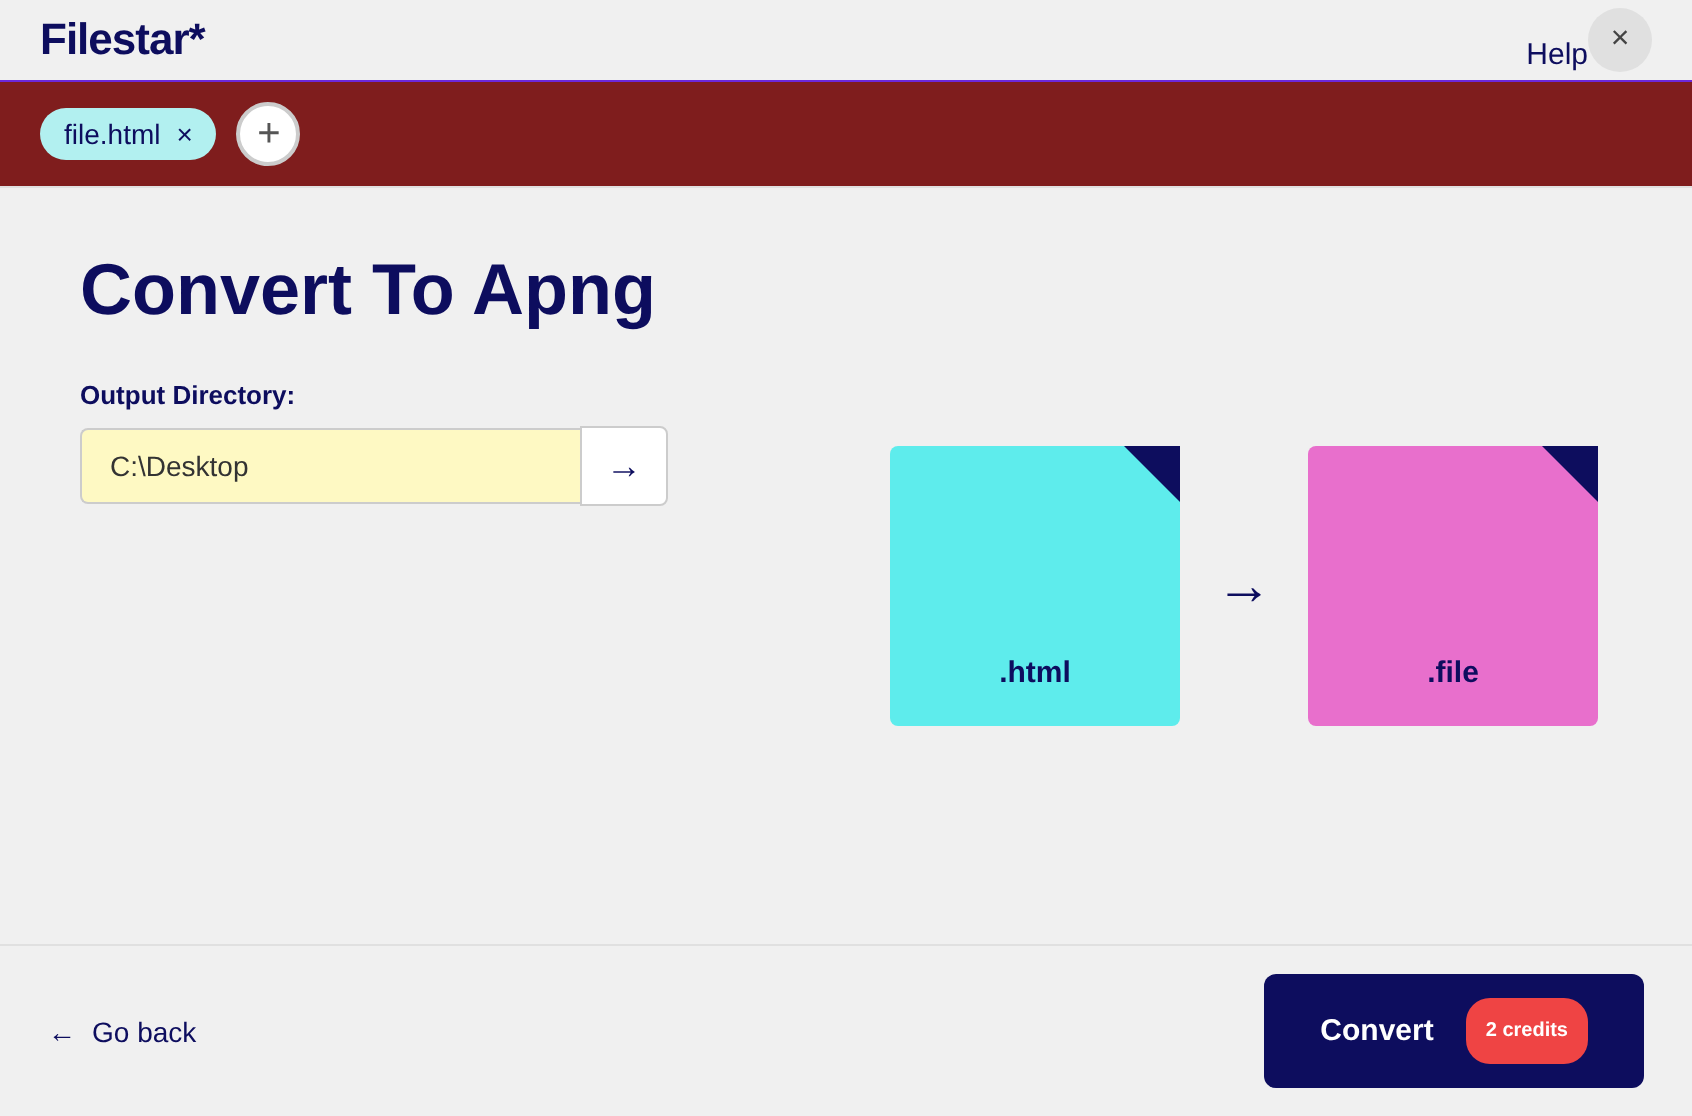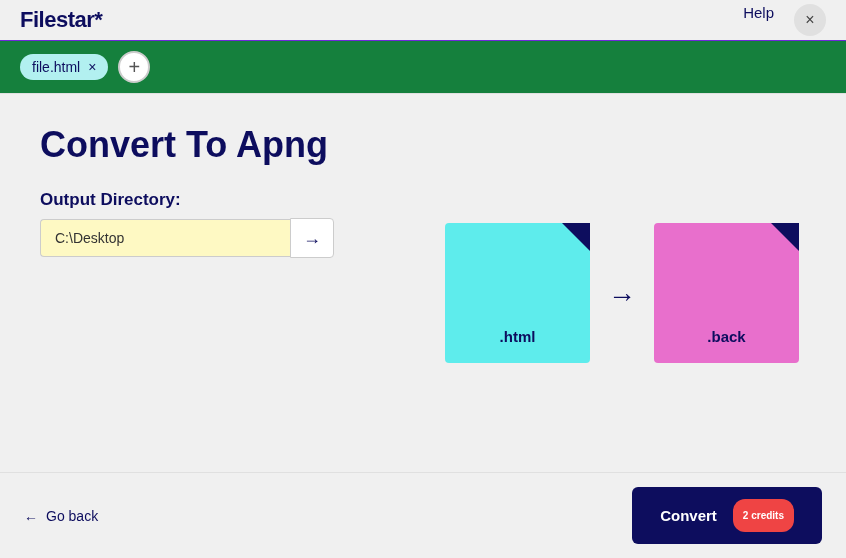--- a/index.html
+++ b/index.html
@@ -23,22 +23,22 @@
       border-bottom: 1px solid #6d28d9;
     }
     .logo {
       font-size: 22px;
       font-weight: 700;
       color: #0d0d5e;
       letter-spacing: -0.5px;
     }
     .header-right {
       display: flex;
-      align-items: flex-start;
-      gap: 20px;
+      align-items: flex-end;
+      gap: 0;
     }
     .help-link {
       color: #0d0d5e;
       font-size: 15px;
       text-decoration: none;
       cursor: pointer;
     }
     .close-btn {
       width: 32px;
       height: 32px;
@@ -48,21 +48,21 @@
       cursor: pointer;
       display: flex;
       align-items: center;
       justify-content: center;
       font-size: 16px;
       color: #444;
     }
 
     
     .tag-bar {
-      background: #15803d;
+      background: #7f1d1d;
       padding: 10px 20px;
       display: flex;
       align-items: center;
       gap: 10px;
       border-bottom: 1px solid #e0e0e0;
     }
     .tag-chip {
       background: #b2f0f0;
       border-radius: 20px;
       padding: 5px 12px;
@@ -109,21 +109,21 @@
       display: flex;
       flex-direction: column;
     }
     .page-title {
       font-size: 36px;
       font-weight: 700;
       color: #0d0d5e;
       margin-bottom: 24px;
     }
     .output-label {
-      font-size: 17px;
+      font-size: 13px;
       font-weight: 600;
       color: #0d0d5e;
       margin-bottom: 8px;
     }
     .output-row {
       display: flex;
       align-items: center;
       gap: 0;
       margin-bottom: 12px;
     }
@@ -288,21 +288,21 @@
     <div class="conversion-visual">
       <div class="file-card html">
         <div class="file-corner"></div>
         <span>.html</span>
       </div>
       <div class="arrow-between">
         <span>→</span>
       </div>
       <div class="file-card apng">
         <div class="file-corner"></div>
-        <span>.back</span>
+        <span>.file</span>
       </div>
     </div>
   </div>
 </div>
 
 <div class="footer">
   <button class="go-back-btn">
     <span>←</span>
     <span>Go back</span>
   </button>

